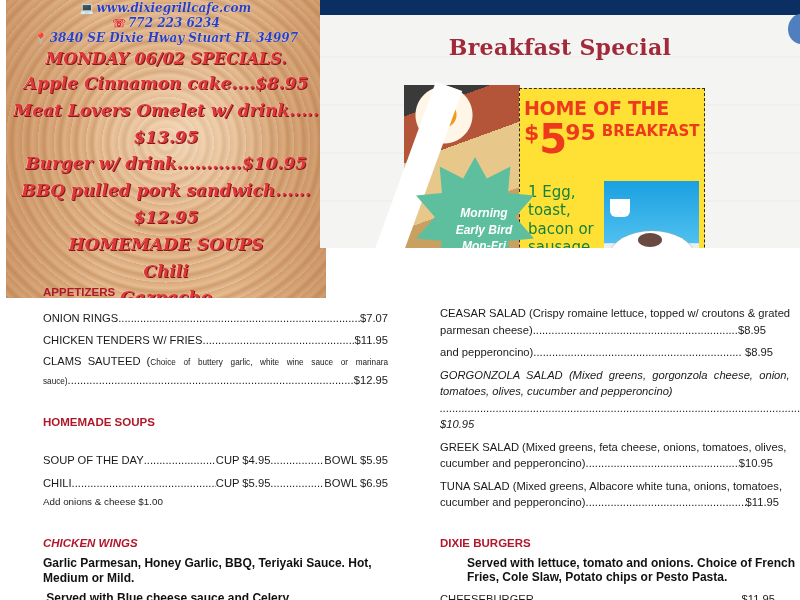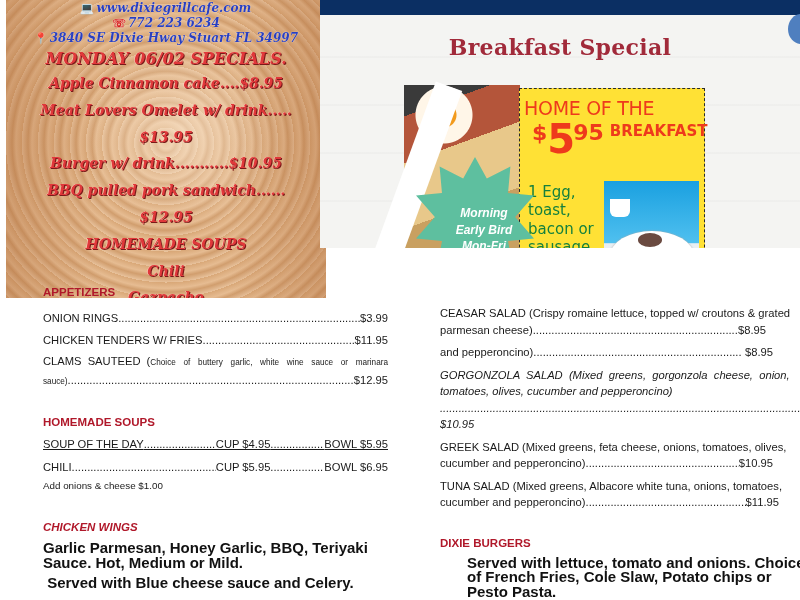--- a/index.html
+++ b/index.html
@@ -24,21 +24,21 @@
     font-family: "DejaVu Serif", serif; font-style: italic; font-weight: bold;
     color: #2a3fbf; font-size: 12px; line-height: 14px; text-shadow: 0 0 1px #fff;
   }
   .contact .ic { font-style: normal; font-size: 11px; margin-right: 2px; }
   .contact.web { margin-top: 0px; }
   .contact.web .ic { color: #1a6fb0; }
   .contact.phone .ic { color: #d92020; }
   .contact.addr .ic { color: #d92020; }
   .spec {
     font-family: "DejaVu Serif", serif; font-style: italic; font-weight: bold;
-    color: #e0383a; font-size: 14px; line-height: 26.8px;
+    color: #e0383a; font-size: 17px; line-height: 26.8px;
     text-shadow: 1px 1px 0 #7a1a1a, -0.5px -0.5px 0 #ffd0c0;
     white-space: nowrap;
   }
   .spec.title { font-size: 16px; line-height: 22px; margin-top: 2px; }
 
   
   .breakfast {
     position: absolute; left: 320px; top: 0; width: 480px; height: 248px; overflow: hidden;
     background:
       repeating-linear-gradient(0deg, rgba(0,0,0,0.0) 0px, rgba(0,0,0,0.0) 46px, rgba(0,0,0,0.04) 47px, rgba(0,0,0,0.0) 48px),
@@ -70,24 +70,24 @@
   .star-text {
     position: absolute; left: 12px; top: 120px; width: 136px; text-align: center;
     font-family: "Liberation Sans", sans-serif; font-style: italic; font-weight: bold;
     color: #ffffff; font-size: 12px; line-height: 16.5px;
   }
   .yellow {
     position: absolute; left: 115px; top: 3px; width: 186px; height: 215px;
     background: #ffe135; border: 1.5px dashed #2a2a2a;
   }
   .home {
-    position: absolute; left: 4px; top: 8px; font-family: "DejaVu Sans", sans-serif; font-weight: normal;
+    position: absolute; left: 4px; top: 8px; font-family: "DejaVu Sans", sans-serif; font-weight: bold;
     color: #ee3a1c; font-size: 19px; line-height: 22px; white-space: nowrap; letter-spacing: -0.3px;
   }
-  .price-row { position: absolute; left: 4px; top: 30px; height: 40px; color: #ee3a1c; font-family: "DejaVu Sans", sans-serif; font-weight: bold; white-space: nowrap; margin-left: 8px; }
+  .price-row { position: absolute; left: 4px; top: 30px; height: 40px; color: #ee3a1c; font-family: "DejaVu Sans", sans-serif; font-weight: bold; white-space: nowrap; }
   .price-row .dollar { font-size: 22px; vertical-align: top; line-height: 28px; }
   .price-row .big { font-size: 40px; line-height: 40px; letter-spacing: -2px; }
   .price-row .cents { font-size: 22px; vertical-align: top; line-height: 28px; }
   .price-row .bk { font-size: 15px; vertical-align: top; line-height: 24px; margin-left: 6px; }
   .desc {
     position: absolute; left: 8px; top: 94px; font-family: "DejaVu Sans", sans-serif;
     color: #15803d; font-size: 15px; line-height: 18.3px;
   }
   .meal {
     position: absolute; left: 84px; top: 92px; width: 95px; height: 112px;
@@ -102,21 +102,21 @@
   
   .menu-left { position: absolute; left: 43px; top: 290px; width: 345px; }
   .menu-right { position: absolute; left: 440px; top: 305px; width: 342px; }
   .sec-title { font-family: "Liberation Sans", sans-serif; font-weight: bold; color: #b0182a; font-size: 11.5px; }
   .item { font-family: "Liberation Sans", sans-serif; color: #1a1a1a; font-size: 11.2px; line-height: 16.5px; }
   .lead { display: flex; align-items: baseline; white-space: nowrap; }
   .lead .dots { flex: 1; overflow: hidden; }
   .lead .dots::before { content: "........................................................................................................................................................................................................................"; letter-spacing: 0; }
   .small { font-size: 8.2px; }
   .note { font-family: "Liberation Sans", sans-serif; font-size: 9.8px; color: #1a1a1a; }
-  .bold-note { font-family: "Liberation Sans", sans-serif; font-weight: bold; font-size: 15px; color: #111; line-height: 15px; }
+  .bold-note { font-family: "Liberation Sans", sans-serif; font-weight: bold; font-size: 12px; color: #111; line-height: 15px; }
   .justify { text-align: justify; text-align-last: justify; }
 </style>
 </head>
 <body>
 
 <div class="wood">
   <div class="wood-content">
     <div class="contact web" style="margin-top:1px;">
       <span class="ic">💻</span><span>www.dixiegrillcafe.com</span>
     </div>
@@ -176,41 +176,41 @@
     </div>
   </div>
 </div>
 
 <div class="menu-left">
   <div class="sec-title" style="margin-top:-4px; height:14px; overflow:hidden;">APPETIZERS</div>
 
   <div class="item lead" style="margin-top:10px;">
     <span>ONION RINGS</span>
       <span class="dots"></span>
-      <span>$3.99</span>
+      <span>$7.07</span>
   </div>
   <div class="item lead" style="margin-top:5px;">
     <span>CHICKEN TENDERS W/ FRIES</span>
       <span class="dots"></span>
       <span>$11.95</span>
   </div>
   <div class="item" style="margin-top:5px;">
     <div class="lead justify">
       <span style="word-spacing:3px;">CLAMS  SAUTEED  (</span>
         <span class="small" style="flex:1; text-align:justify; text-align-last:justify;">Choice of buttery garlic, white wine sauce or marinara</span>
     </div>
     <div class="lead">
       <span class="small">sauce)</span>
         <span class="dots"></span>
         <span>$12.95</span>
     </div>
   </div>
 
   <div class="sec-title" style="margin-top:26px;">HOMEMADE SOUPS</div>
-  <div class="item lead" style="margin-top:8px;text-decoration:underline;">
+  <div class="item lead" style="margin-top:24px;">
     <span>SOUP OF THE DAY</span>
       <span class="dots"></span>
       <span>CUP $4.95</span>
       <span class="dots" style="flex:0 0 54px;"></span>
       <span>BOWL $5.95</span>
   </div>
   <div class="item lead" style="margin-top:6px;">
     <span>CHILI </span>
       <span class="dots"></span>
       <span>CUP $5.95</span>

